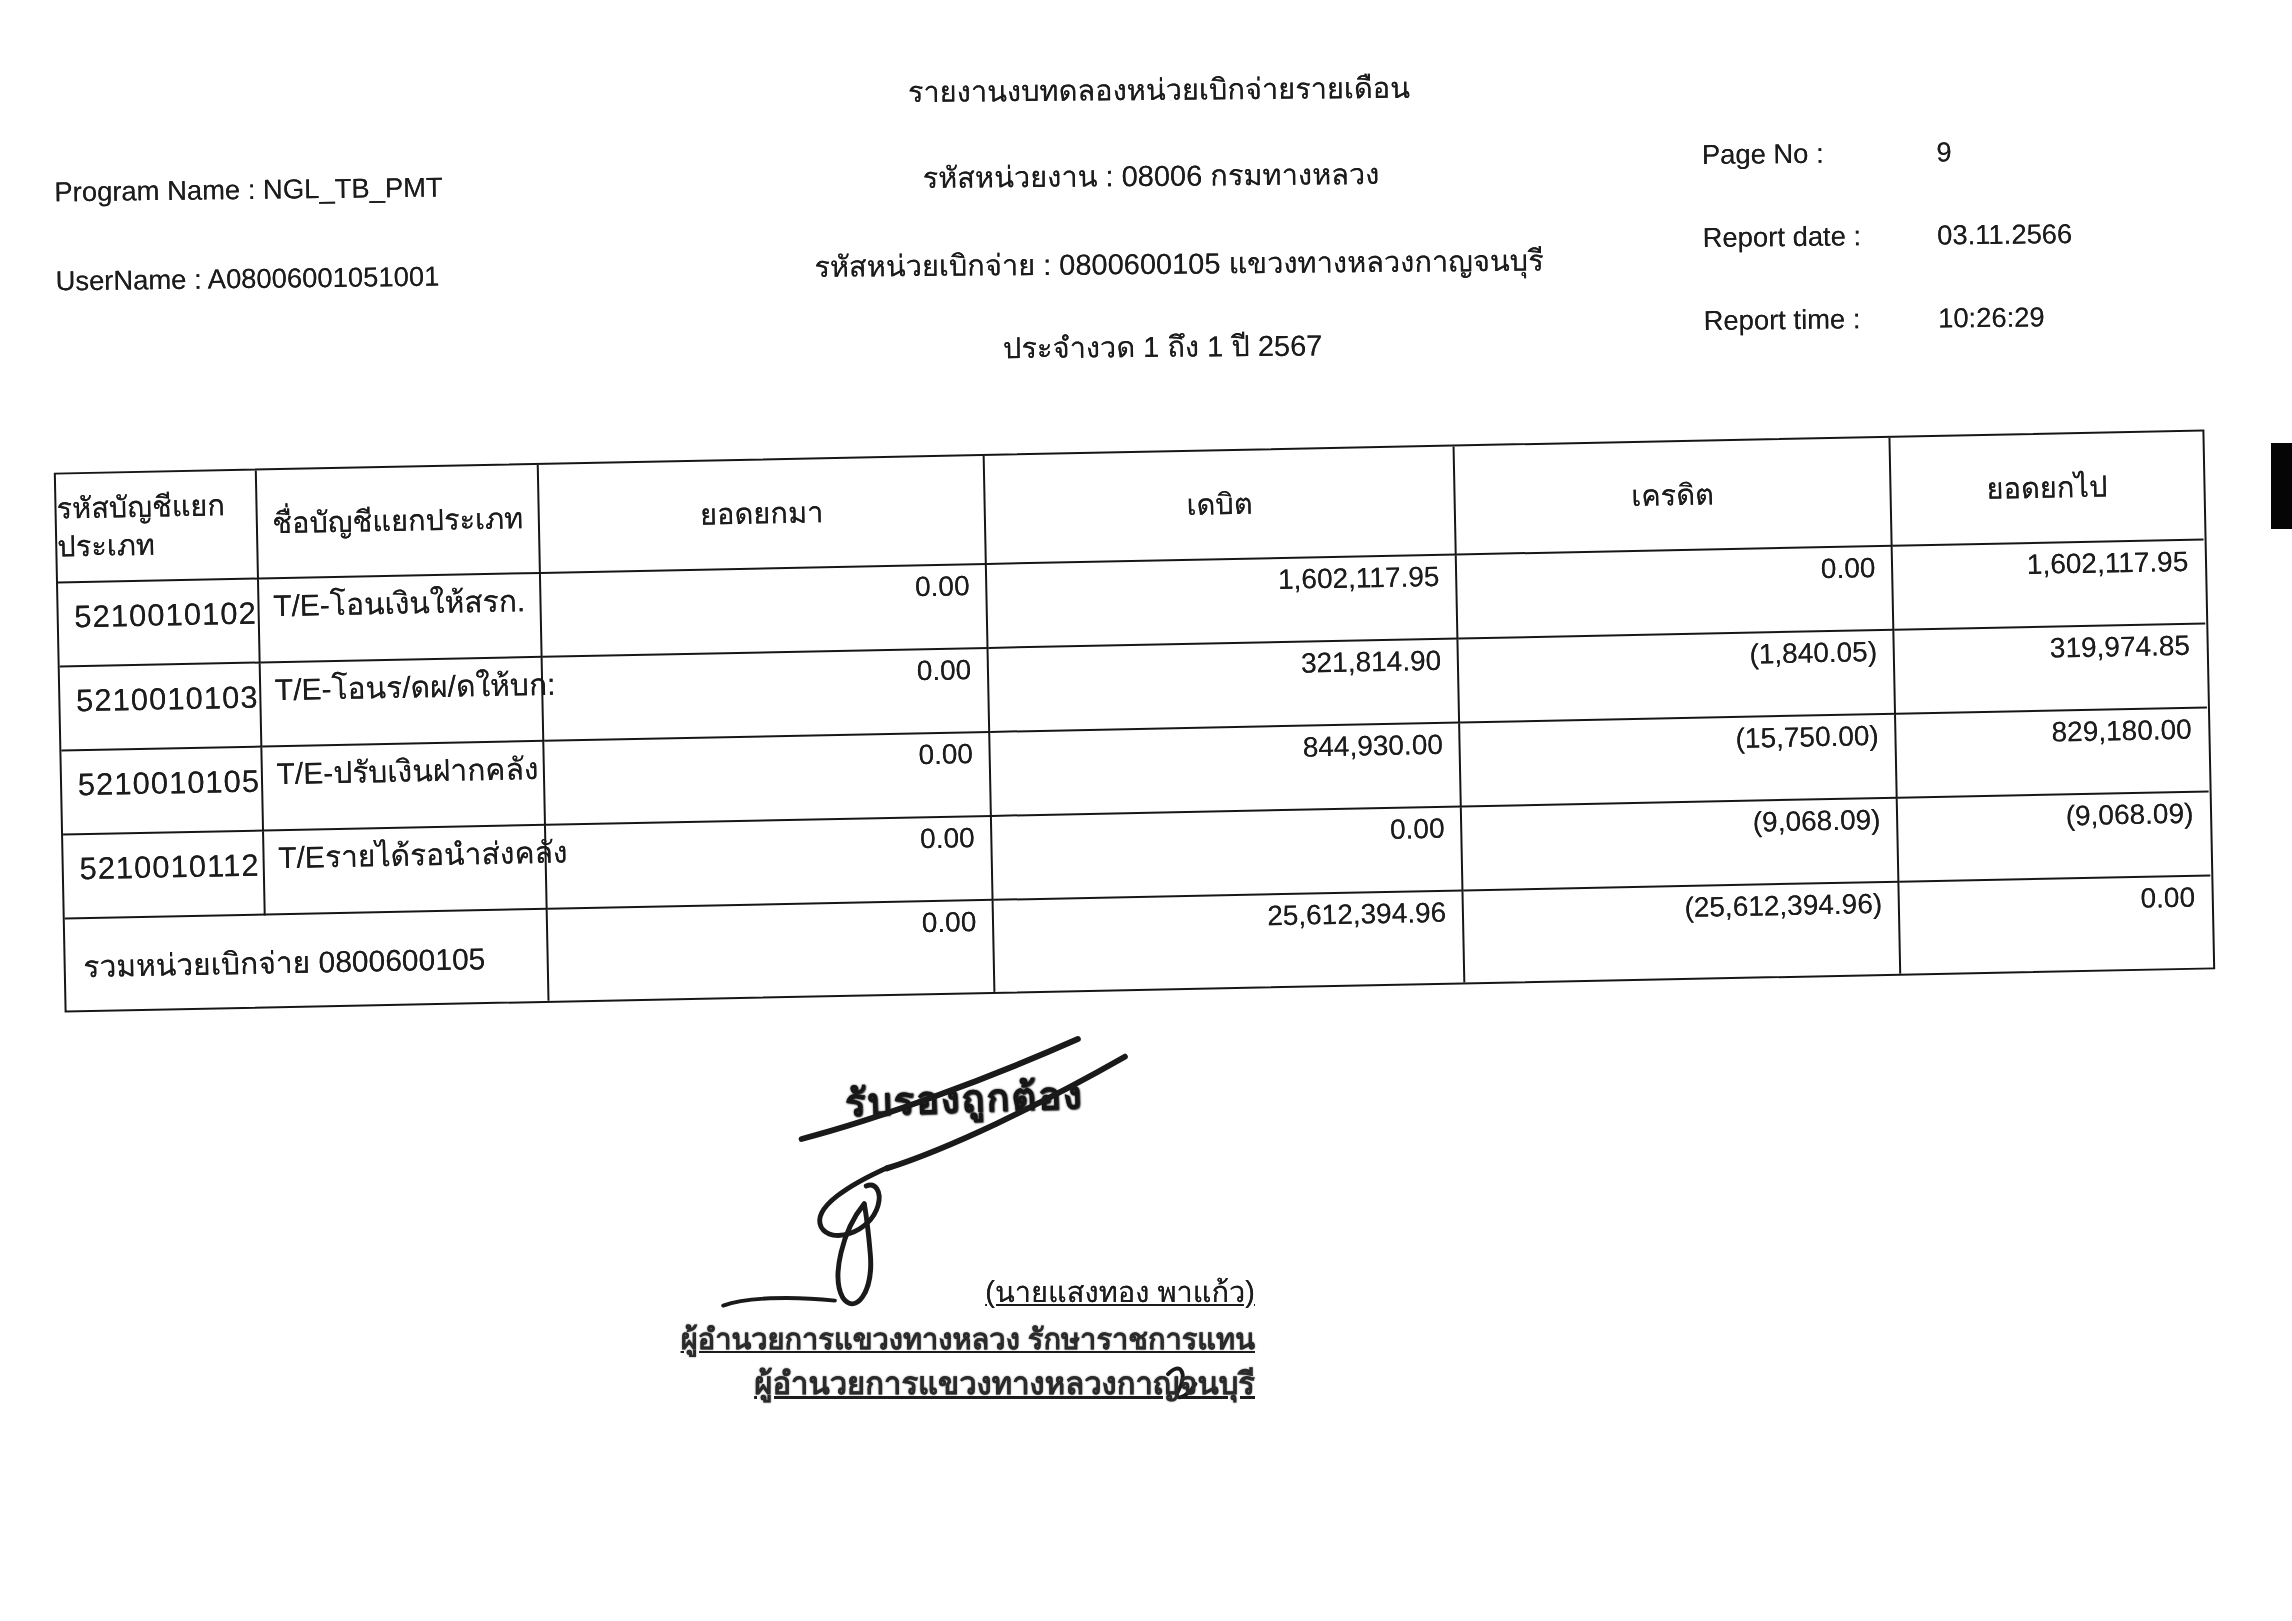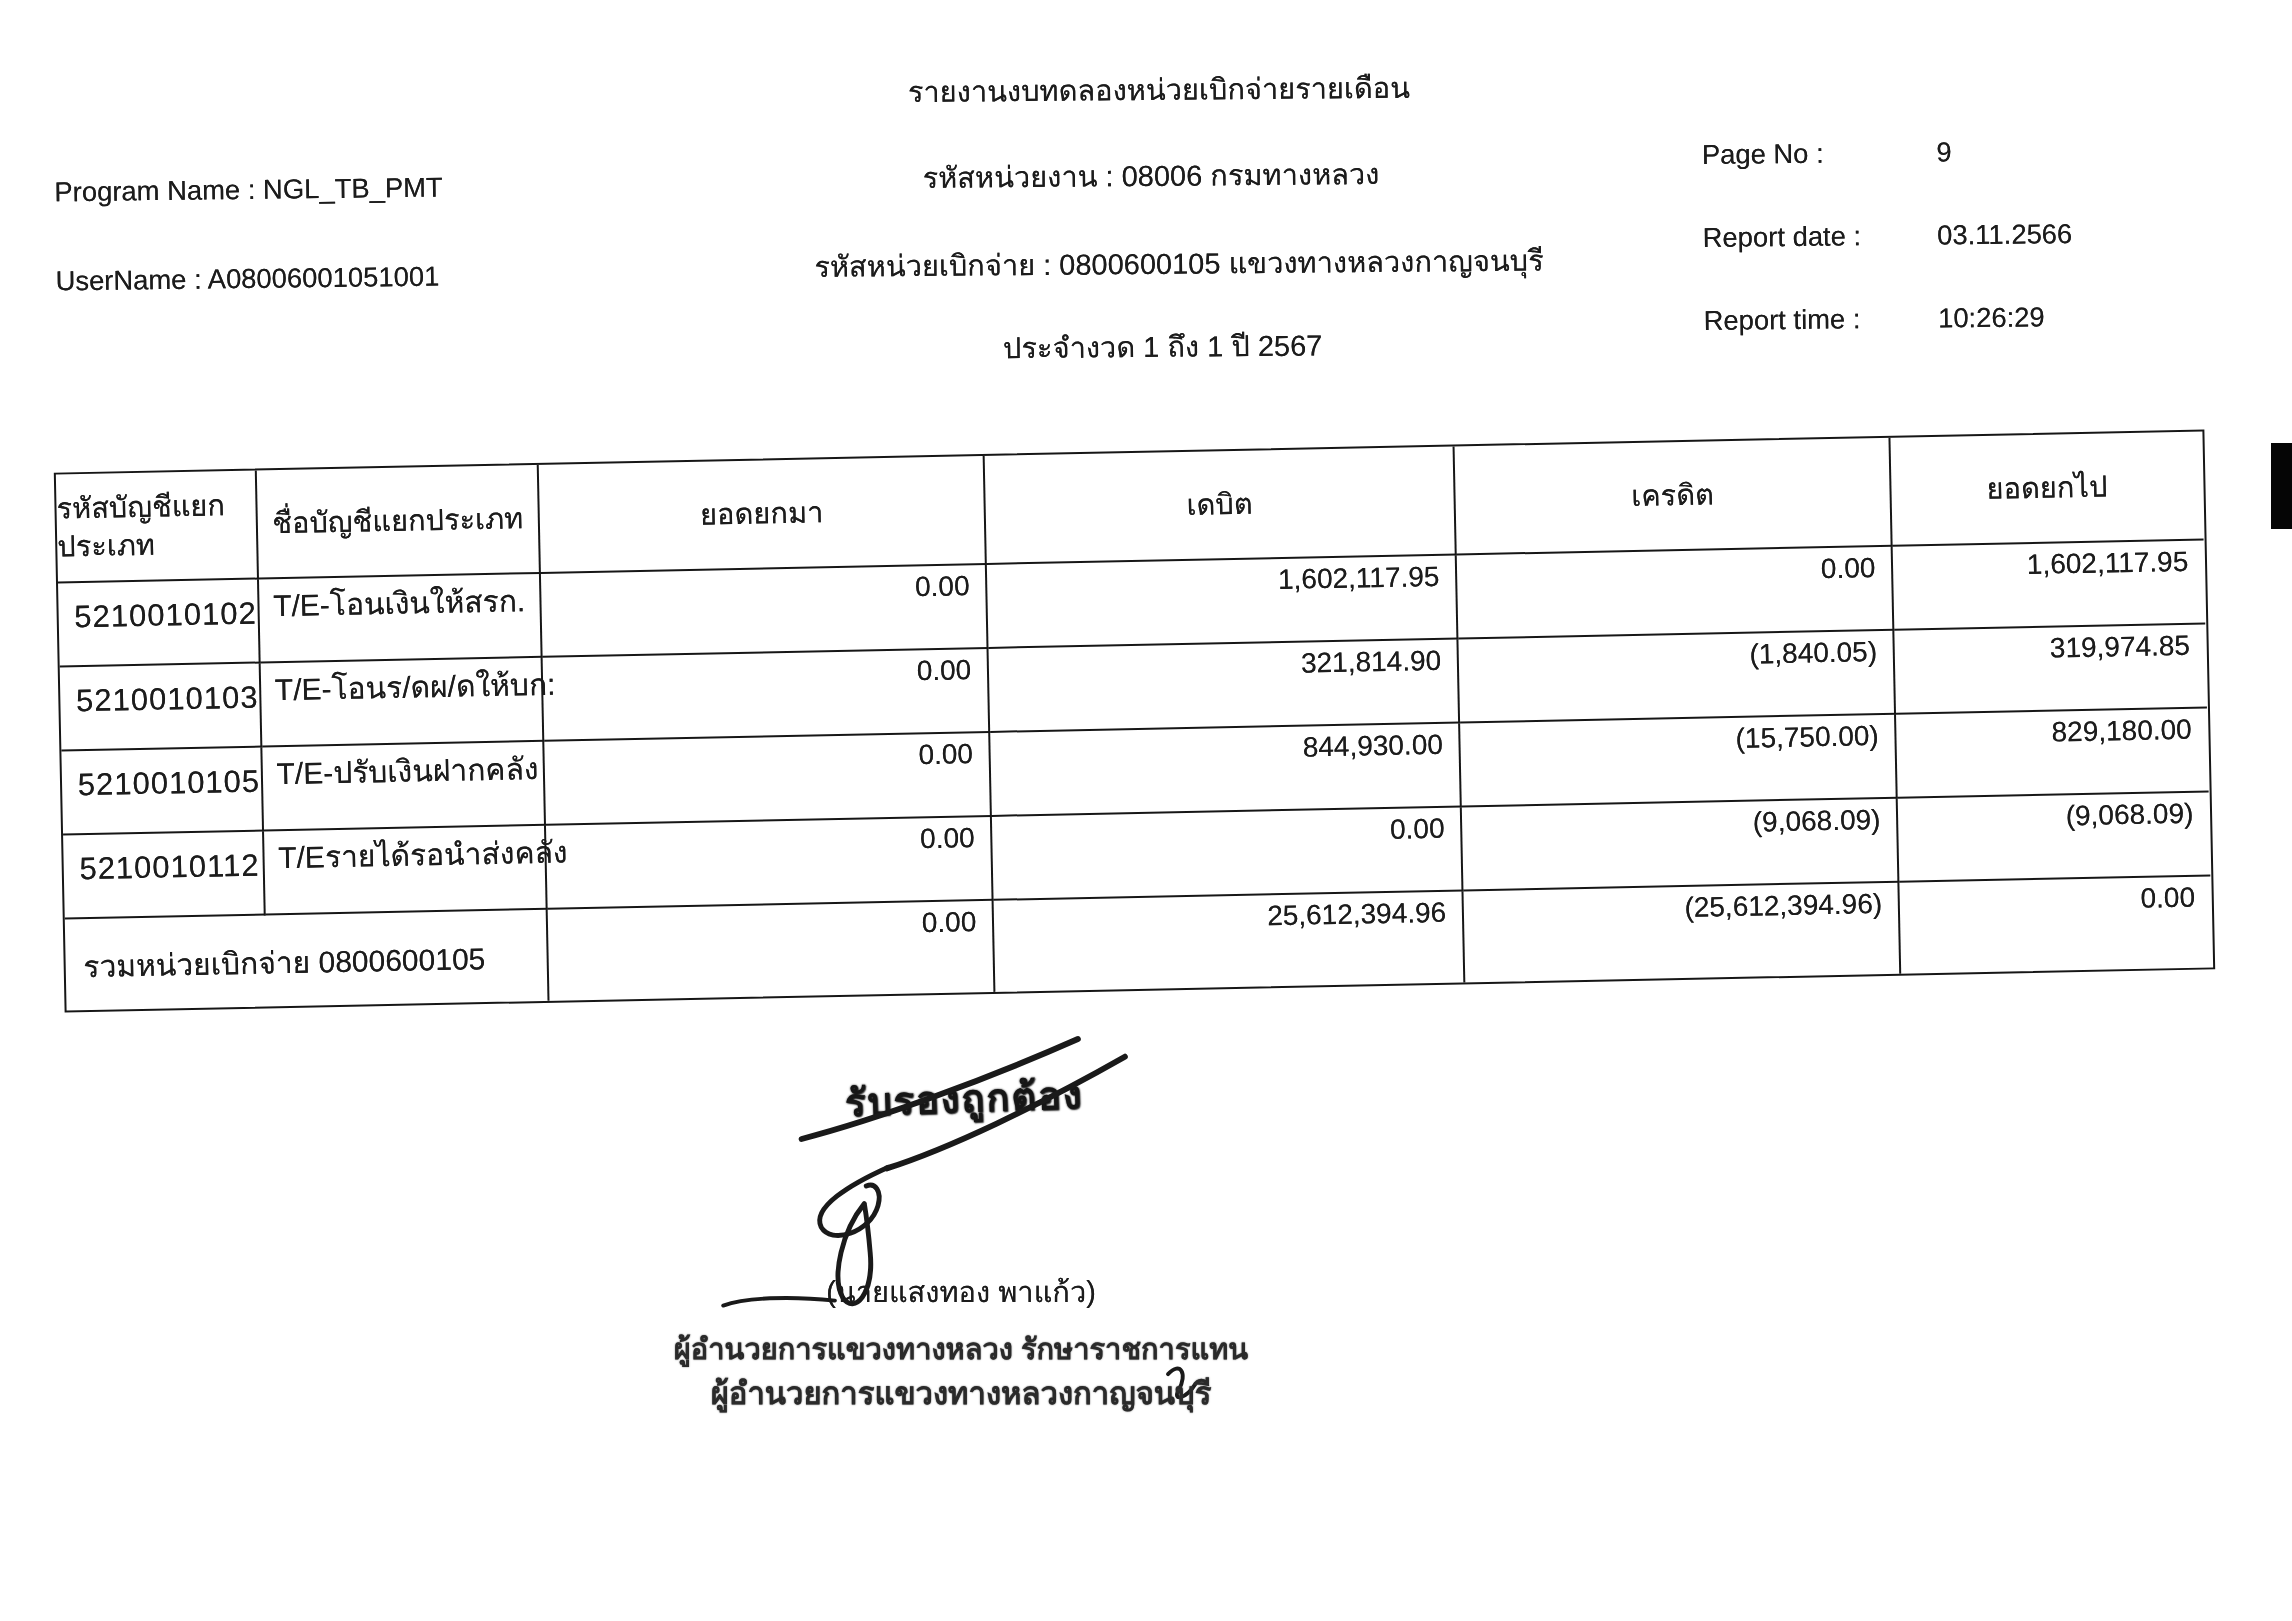--- a/index.html
+++ b/index.html
@@ -53,23 +53,23 @@
   
   .stamp{
     position:absolute;left:845px;top:1068px;
     font-size:38px;font-weight:bold;color:#161616;
     transform:rotate(-2deg);
     text-shadow:0 0 2px #222,1px 1px 1.5px #333;
     letter-spacing:2px;
   }
   .sig-svg{position:absolute;left:686px;top:1029px;}
   .sig-svg path{stroke:#1a1a1a;fill:none;stroke-linecap:round;}
-  .sig-lines{position:absolute;left:667px;top:1274px;width:588px;text-align:center;}
+  .sig-lines{position:absolute;left:667px;top:1274px;width:588px;text-align:right;text-decoration:underline;}
   .sig-lines .nm {font-size:29px;line-height:1.3;}
-  .sig-lines .p1 {font-size:29px;line-height:1.3;margin-top:19px;font-weight:bold;color:#2a2a2a;text-shadow:0 0 1.5px #444;}
+  .sig-lines .p1 {font-size:29px;line-height:1.3;margin-top:9px;font-weight:bold;color:#2a2a2a;text-shadow:0 0 1.5px #444;}
   .sig-lines .p2 {font-size:31px;line-height:1.3;margin-top:5.9px;font-weight:bold;color:#2a2a2a;text-shadow:0 0 1.5px #444;}
 
   
   .edge-artifact{position:absolute;left:2271px;top:443px;width:21.6px;height:86px;background:#050505;}
 </style>
 </head>
 <body>
 
 <div class="sheet">
 

